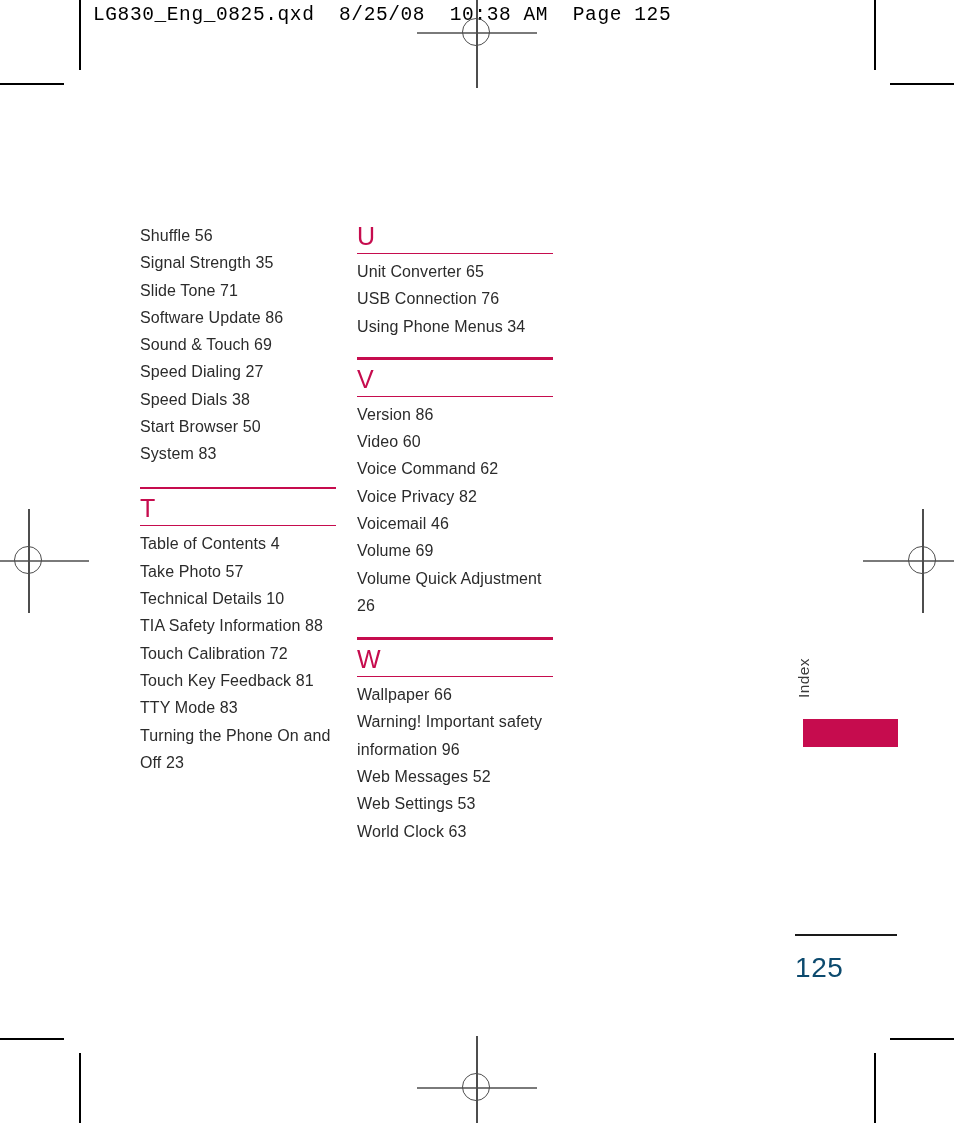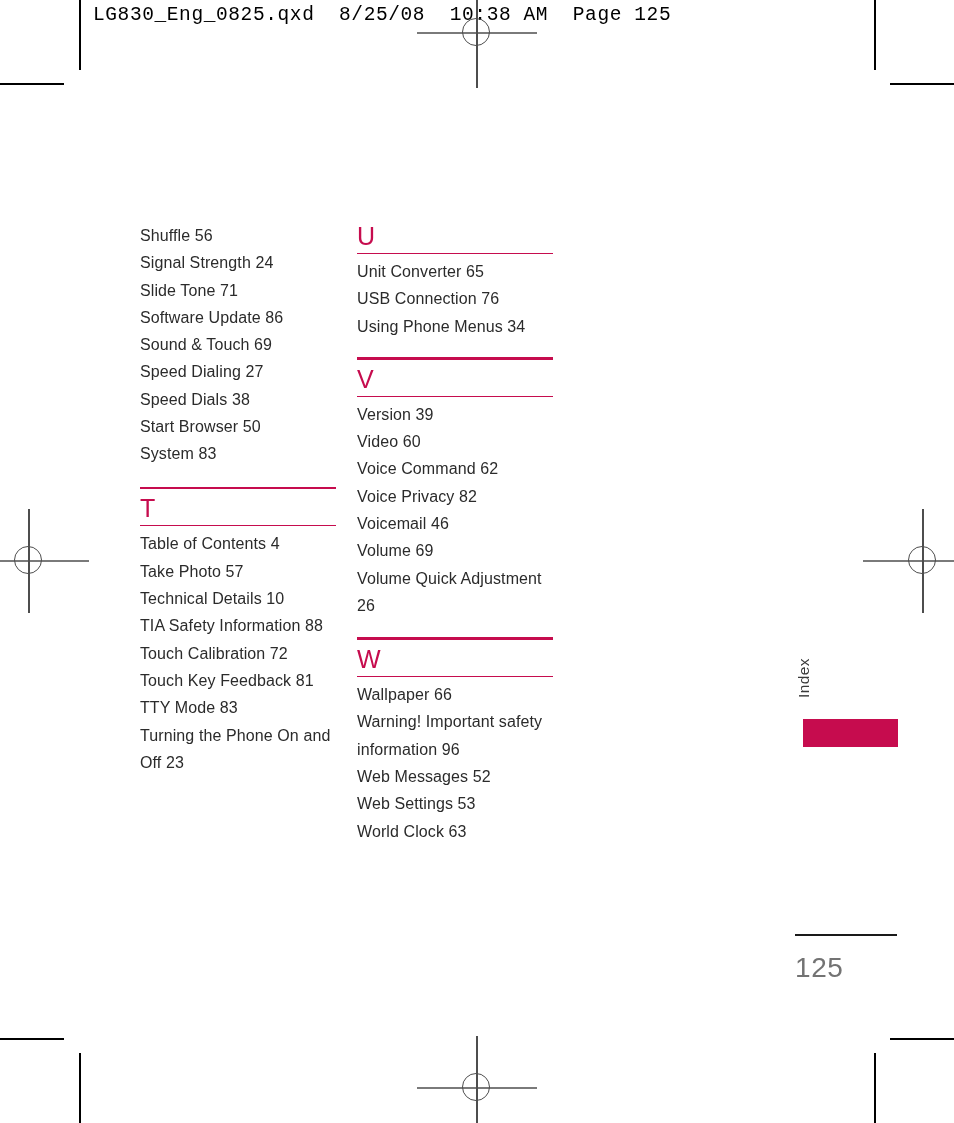--- a/index.html
+++ b/index.html
@@ -135,21 +135,21 @@
     top: 934px;
     width: 102px;
     height: 1.5px;
     background: #1a1a1a;
   }
   .folio-number {
     position: absolute;
     left: 795px;
     top: 952px;
     font-size: 28px;
-    color: #737373;
+    color: #0c4a6e;
     letter-spacing: 0.6px;
   }
 </style>
 </head>
 <body>
 
 <div class="page">
 
   <div class="print-header">LG830_Eng_0825.qxd  8/25/08  10:38 AM  Page 125</div>
 
@@ -184,21 +184,21 @@
   <div class="reg" style="left:455px; top:1066px;">
     <div class="reg-hline"></div>
     <div class="reg-vline"></div>
     <div class="reg-circle"></div>
   </div>
 
   <div class="col col-left">
 
     <div class="section">
       <div class="entry">Shuffle 56</div>
-      <div class="entry">Signal Strength 24</div>
+      <div class="entry">Signal Strength 35</div>
       <div class="entry">Slide Tone 71</div>
       <div class="entry">Software Update 86</div>
       <div class="entry">Sound &amp; Touch 69</div>
       <div class="entry">Speed Dialing 27</div>
       <div class="entry">Speed Dials 38</div>
       <div class="entry">Start Browser 50</div>
       <div class="entry">System 83</div>
     </div>
 
     <div class="section gap-before">
@@ -224,21 +224,21 @@
       <div class="rule-bottom"></div>
       <div class="entry">Unit Converter 65</div>
       <div class="entry">USB Connection 76</div>
       <div class="entry">Using Phone Menus 34</div>
     </div>
 
     <div class="section gap-before-v">
       <div class="rule-top"></div>
       <div class="section-letter">V</div>
       <div class="rule-bottom"></div>
-      <div class="entry">Version 39</div>
+      <div class="entry">Version 86</div>
       <div class="entry">Video 60</div>
       <div class="entry">Voice Command 62</div>
       <div class="entry">Voice Privacy 82</div>
       <div class="entry">Voicemail 46</div>
       <div class="entry">Volume 69</div>
       <div class="entry">Volume Quick Adjustment 26</div>
     </div>
 
     <div class="section gap-before-w">
       <div class="rule-top"></div>

